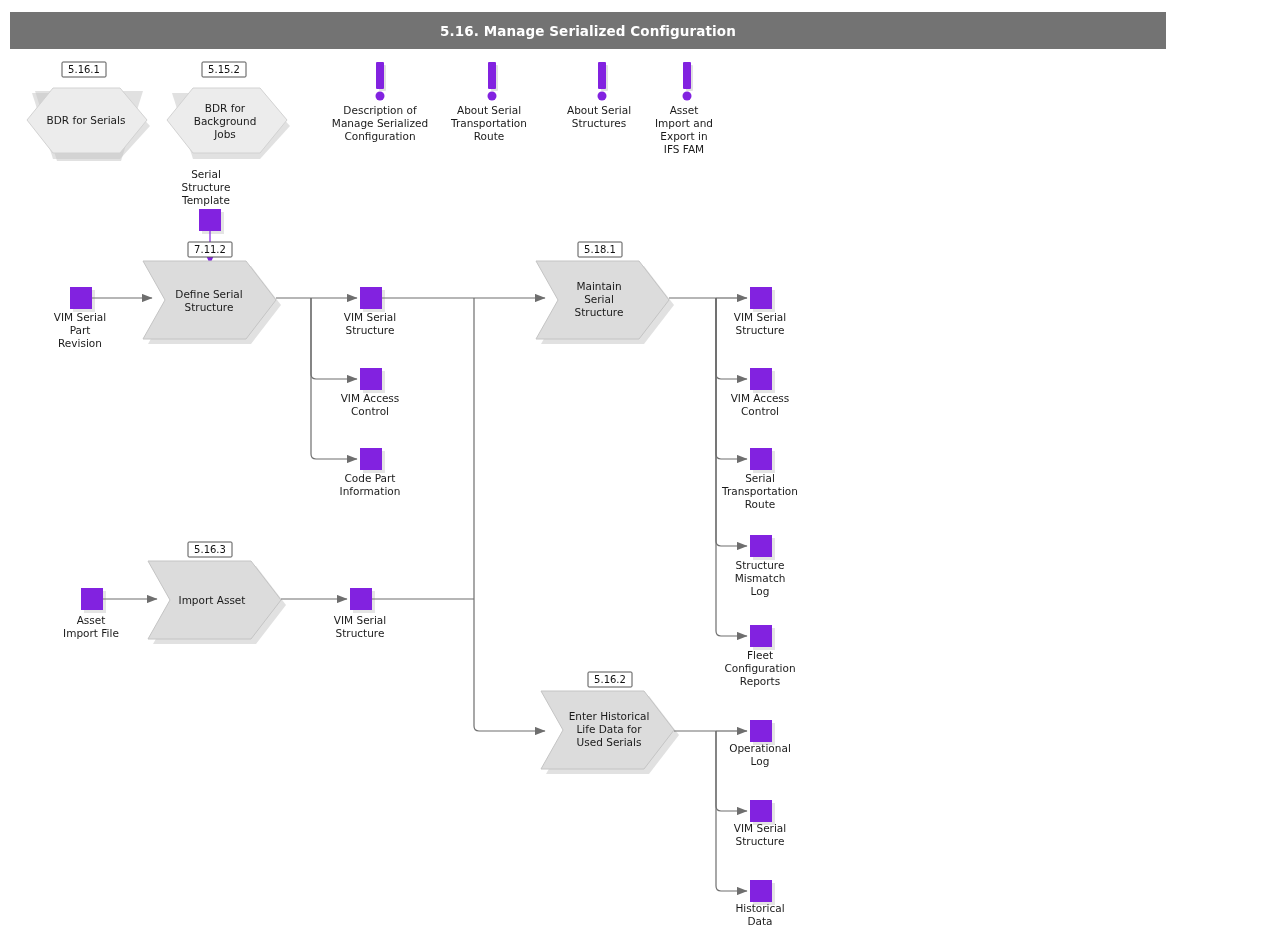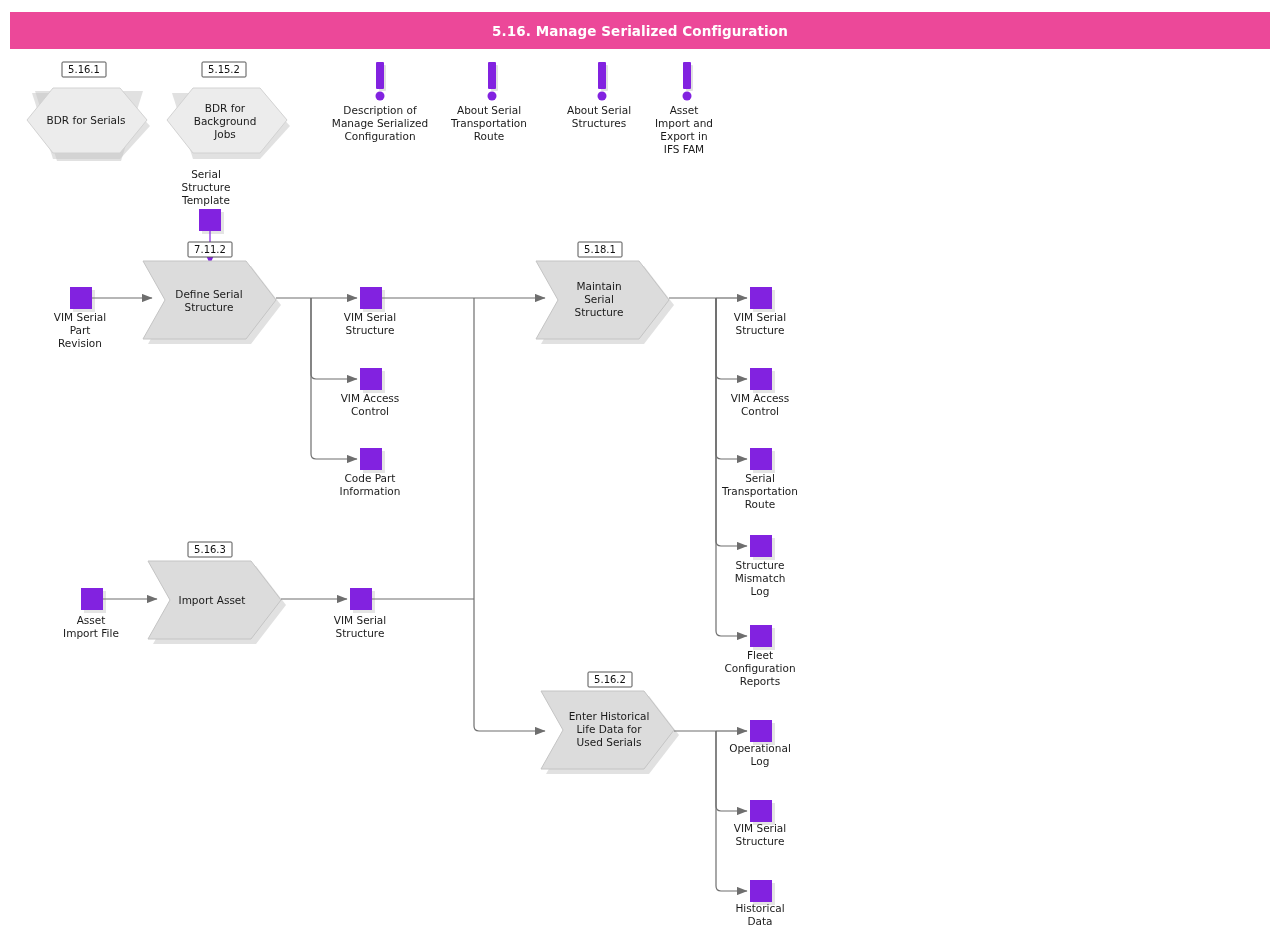--- a/index.html
+++ b/index.html
@@ -15,23 +15,23 @@
     position: relative;
     width: 1280px;
     height: 938px;
     background: #ffffff;
     overflow: hidden;
   }
   #header-bar {
     position: absolute;
     left: 10px;
     top: 12px;
-    width: 1260px;
+    width: 1156px;
     height: 37px;
-    background: #ec4899;
+    background: #737373;
     display: flex;
     align-items: center;
     justify-content: center;
   }
   #header-title {
     color: #ffffff;
     font-size: 13.5px;
     font-weight: bold;
     font-family: "DejaVu Sans", "Liberation Sans", sans-serif;
     letter-spacing: 0.1px;

